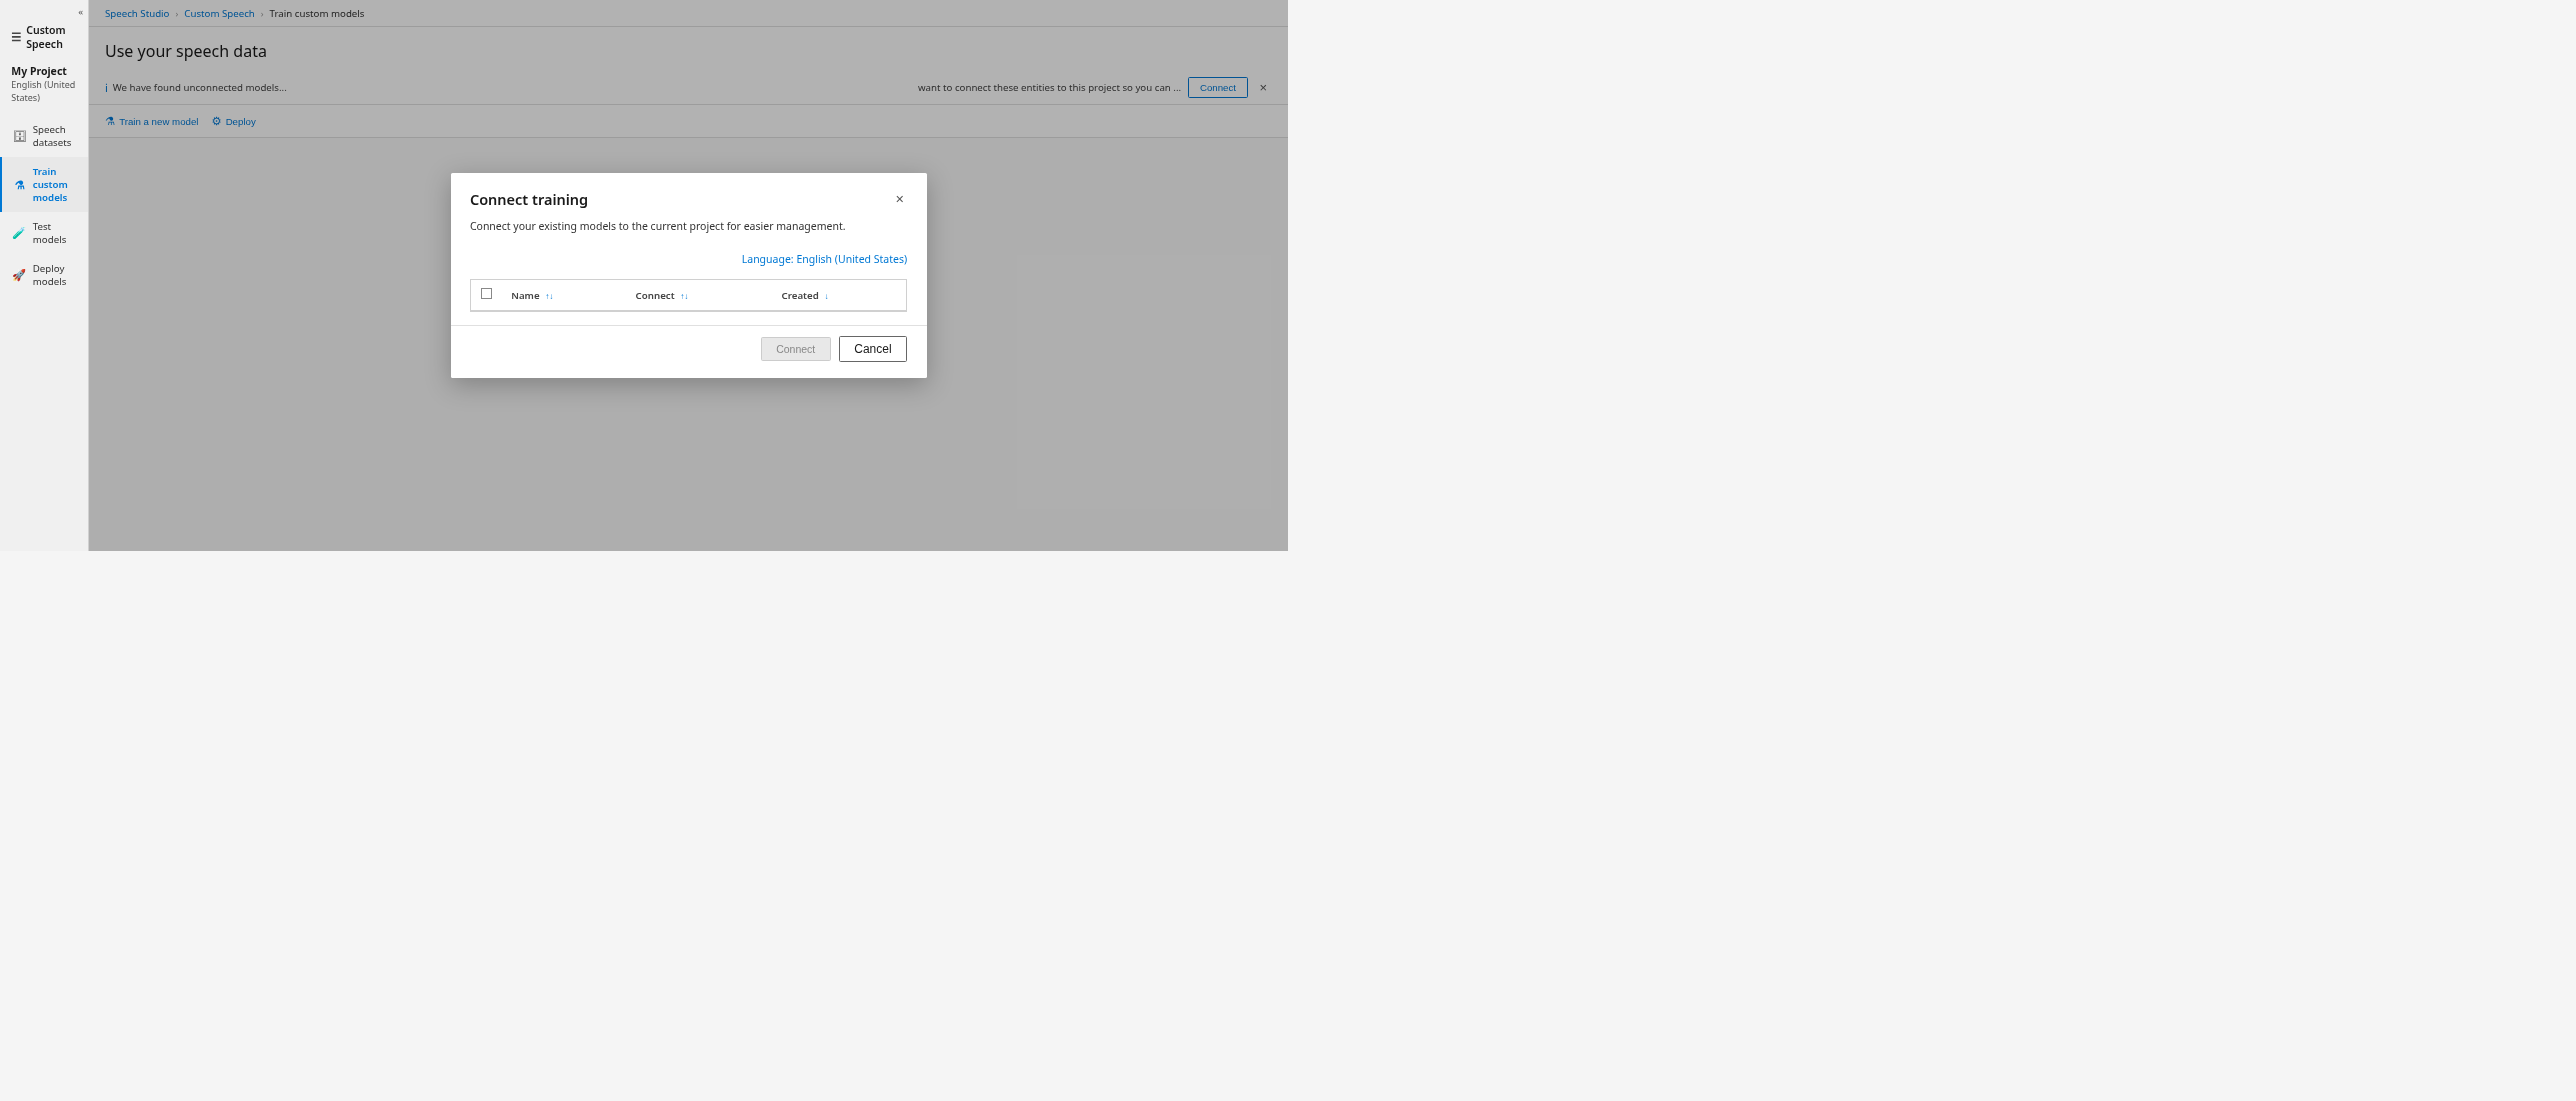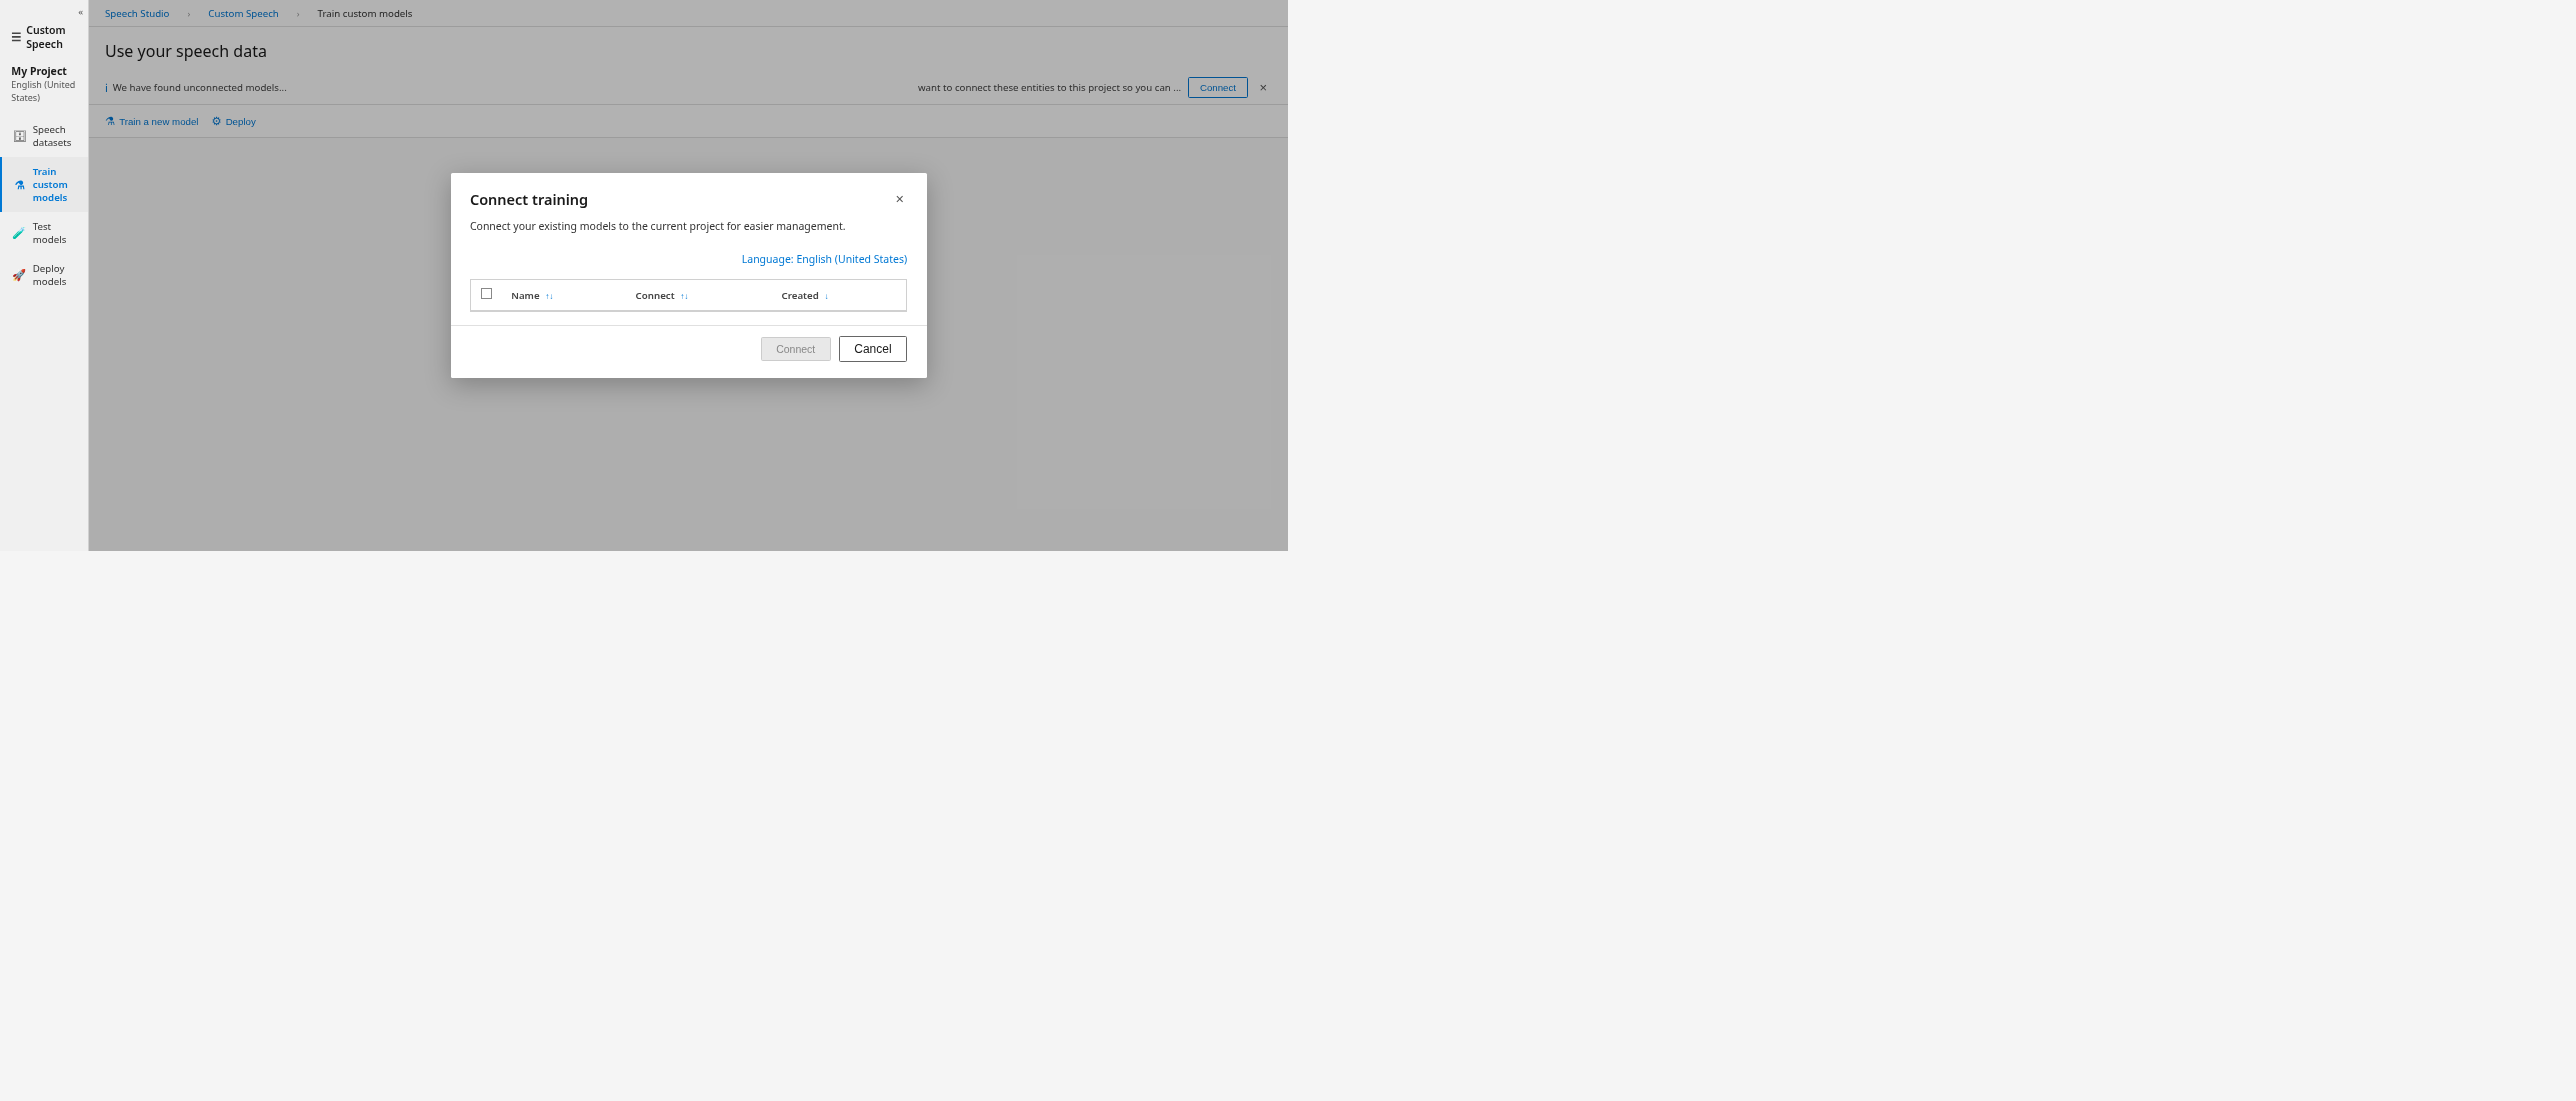--- a/index.html
+++ b/index.html
@@ -102,21 +102,21 @@
       right: 0;
       height: 100%;
       background: #fafafa;
       overflow: hidden;
     }
 
     
     .breadcrumb {
       display: flex;
       align-items: flex-start;
-      gap: 18px;
+      gap: 6px;
       padding: 6.5px 16px;
       font-size: 9.7px;
       color: #555;
       border-bottom: 0.8px solid #e0e0e0;
       background: #fff;
     }
     .breadcrumb-link {
       color: #0078d4;
       cursor: pointer;
       text-decoration: none;

